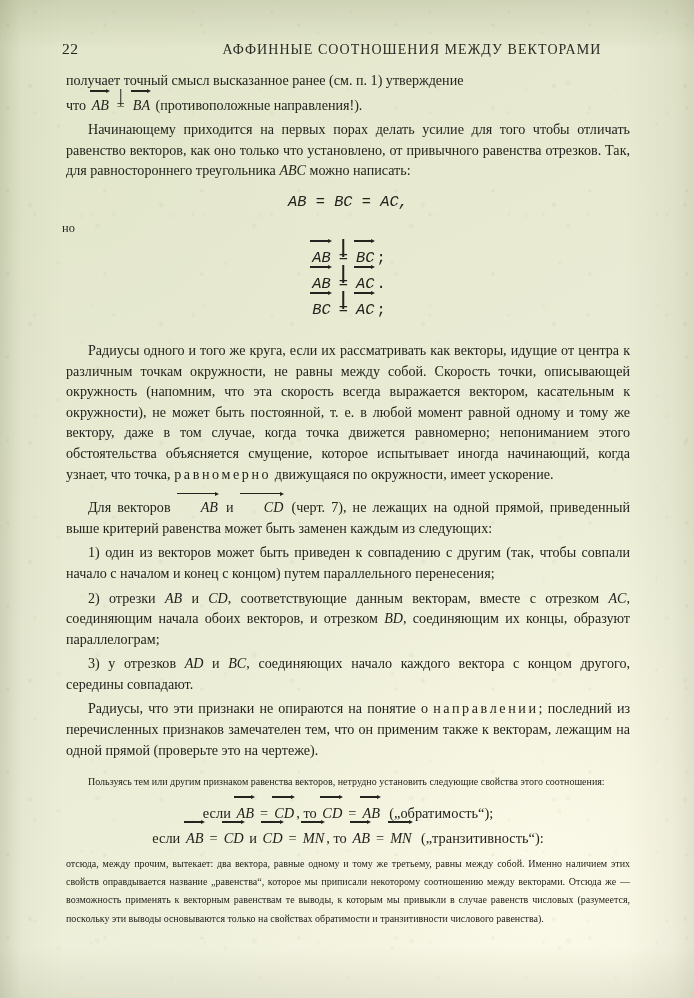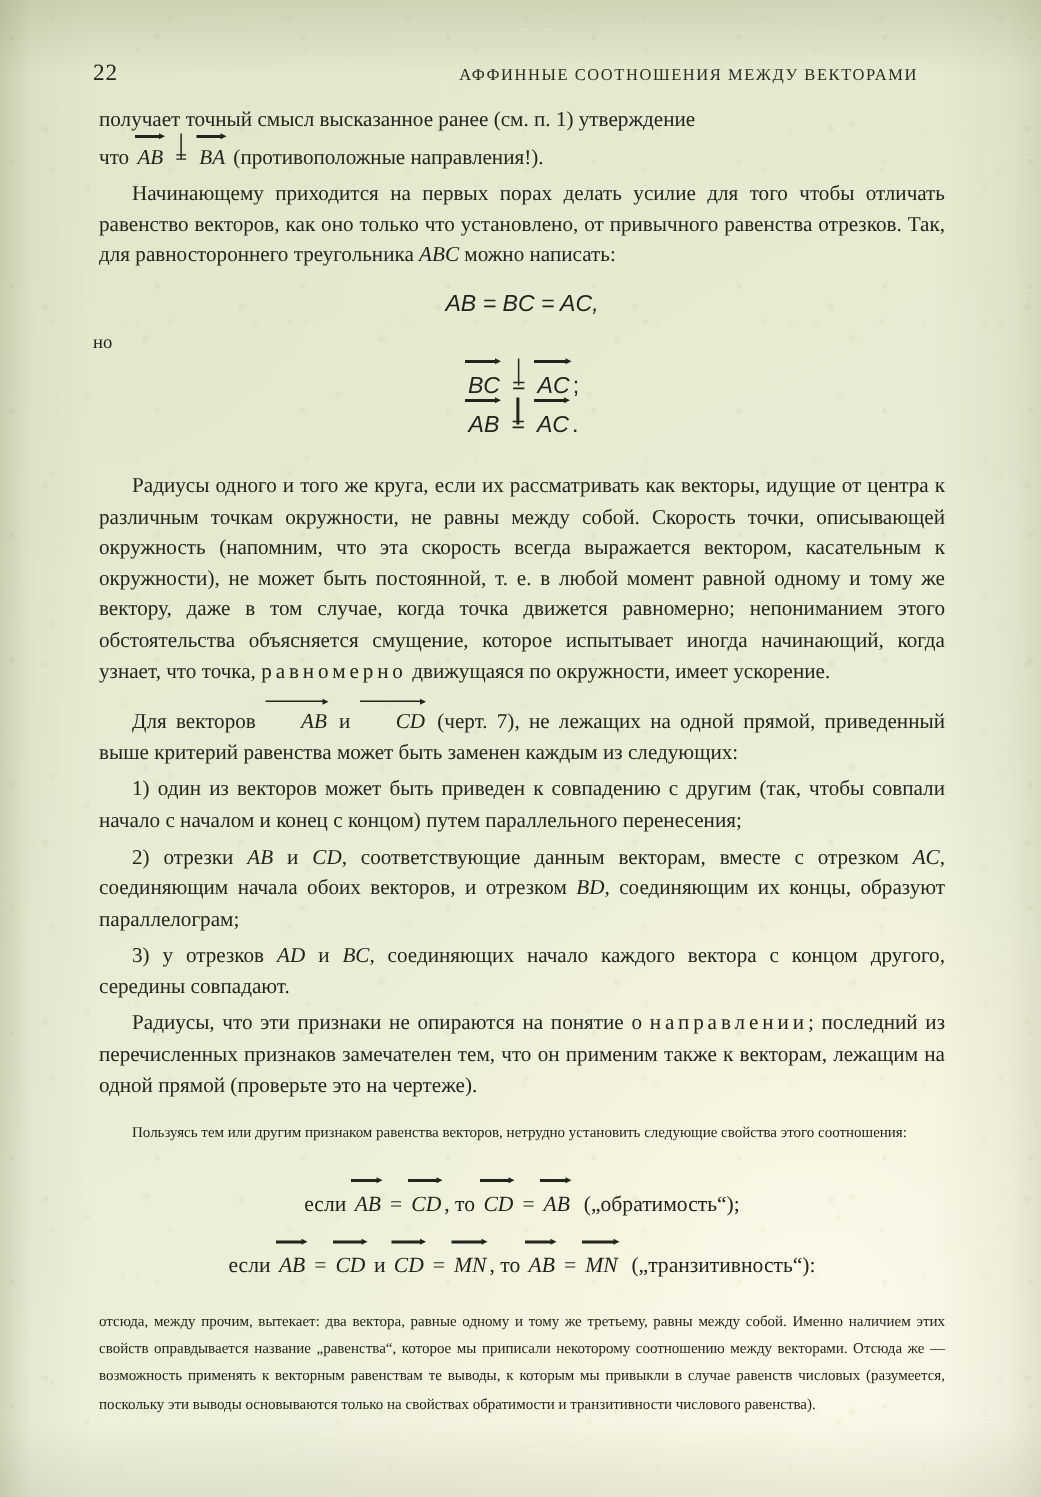--- a/index.html
+++ b/index.html
@@ -69,22 +69,22 @@
     align-items: baseline;
   }
   .folio {
     font-size: 15.5px;
     letter-spacing: 0.5px;
     color: #23241d;
     width: 150px;
   }
   .runtitle {
     flex: 1;
-    text-align: right;
-    font-size: 11px;
+    text-align: center;
+    font-size: 14px;
     letter-spacing: 1.05px;
     color: #2a2b22;
     white-space: nowrap;
     padding-right: 30px;
     font-variant: small-caps;
     text-transform: uppercase;
   }
 
   
   .body {
@@ -122,28 +122,28 @@
     margin: 0;
   }
 
   
   .disp {
     text-align: center;
     font-size: 15.4px;
     line-height: 25px;
     color: #23241d;
     margin: 0;
-    font-family: Liberation Sans, sans-serif;
+    font-family: Liberation Mono, monospace;
   }
   .disp.blk { line-height: 26px; }
   .eqrow {
     text-align: center;
     font-size: 14.4px;
     line-height: 25px;
-    margin: 16px;
+    margin: 0;
   }
   .eqrow .lbl { font-style: normal; }
 
   
   .vec {
     position: relative;
     display: inline-block;
     font-style: italic;
     padding: 0 1px;
     margin: 0 1px;
@@ -222,24 +222,27 @@
       <div class="gap-s"></div>
       <p class="disp">
         <i>AB = BC = AC,</i>
       </p>
 
       <div class="gap-s"></div>
       <p class="marginal">но</p>
 
       <div class="gap-m"></div>
       <p class="disp blk">
-        <span class="vec"><span class="ltr">BC</span></span><span class="neq">=</span><span class="vec"><span class="ltr">AC</span></span><span>;</span>
+        <span class="vec"><span class="ltr">AB</span></span><span class="neq">=</span><span class="vec"><span class="ltr">BC</span></span><span>;</span>
       </p>
       <p class="disp blk">
         <span class="vec"><span class="ltr">AB</span></span><span class="neq">=</span><span class="vec"><span class="ltr">AC</span></span><span>.</span>
+      </p>
+      <p class="disp blk">
+        <span class="vec"><span class="ltr">BC</span></span><span class="neq">=</span><span class="vec"><span class="ltr">AC</span></span><span>;</span>
       </p>
 
       <div class="gap-l"></div>
 
       <p class="tx ind">
         <span>Радиусы одного и того же круга, если их рассматривать как векторы, идущие от центра к различным точкам окружности, не равны между собой. Скорость точки, описывающей окружность (напомним, что эта скорость всегда выражается вектором, касательным к окружности), не может быть постоянной, т. е. в любой момент равной одному и тому же вектору, даже в том случае, когда точка движется равномерно; непониманием этого обстоятельства объясняется смущение, которое испытывает иногда начинающий, когда узнает, что точка,</span>
         <span class="sp">равномерно</span>
         <span>движущаяся по окружности, имеет ускорение.</span>
       </p>
 

